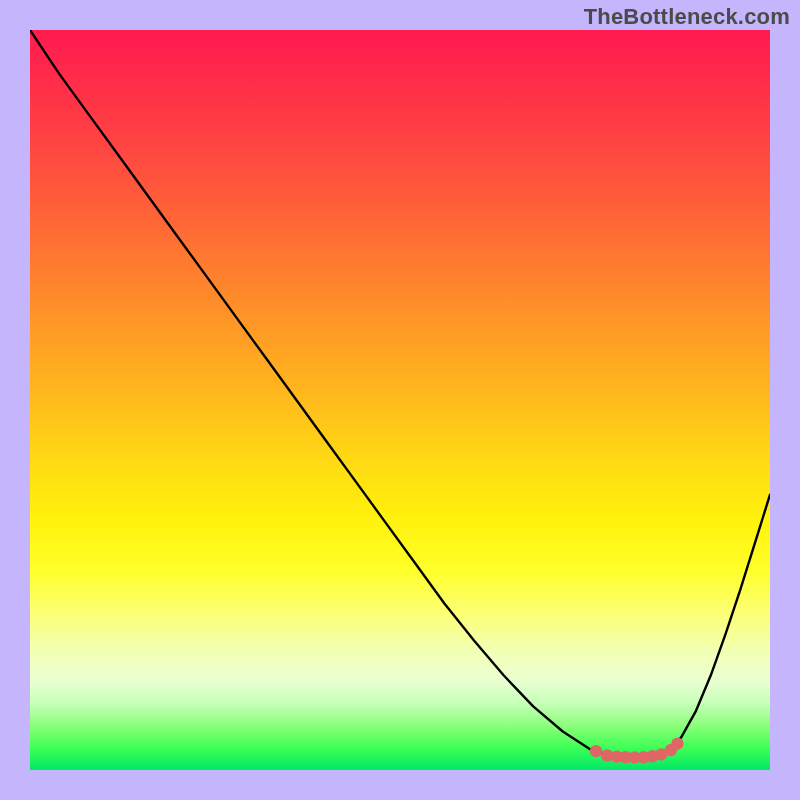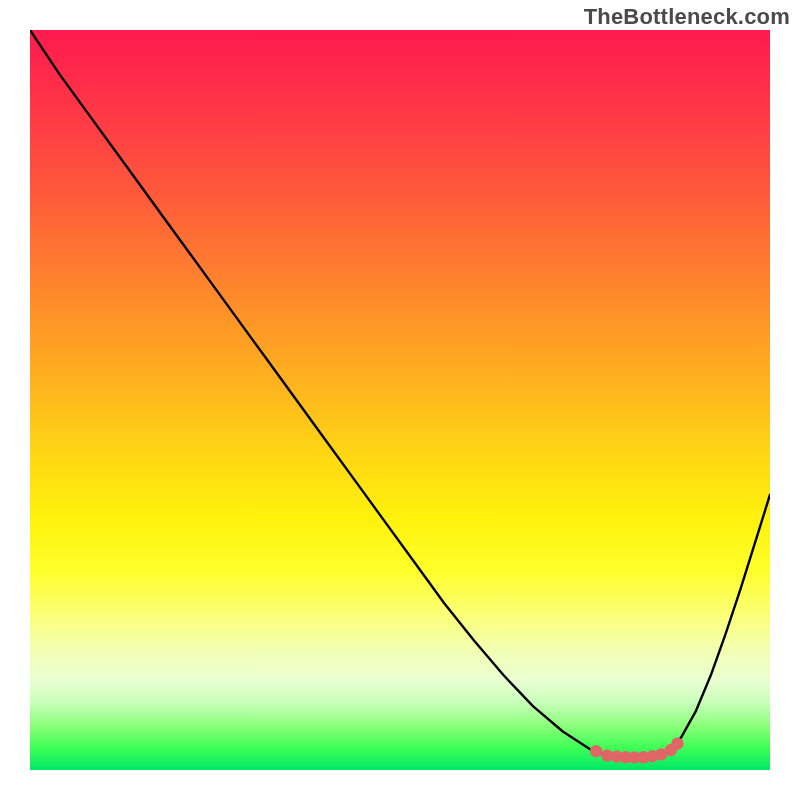--- a/index.html
+++ b/index.html
@@ -8,21 +8,21 @@
     width: 800px;
     height: 800px;
     background: #000;
     overflow: hidden;
     font-family: Arial, Helvetica, sans-serif;
   }
   .frame {
     position: relative;
     width: 800px;
     height: 800px;
-    background: #ffffff;
+    background: #c4b5fd;
     text-align: right;
   }
   .watermark {
     position: absolute;
     top: 4px;
     right: 10px;
     color: #4a4a4a;
     font-size: 22px;
     font-weight: 600;
     letter-spacing: 0.2px;

